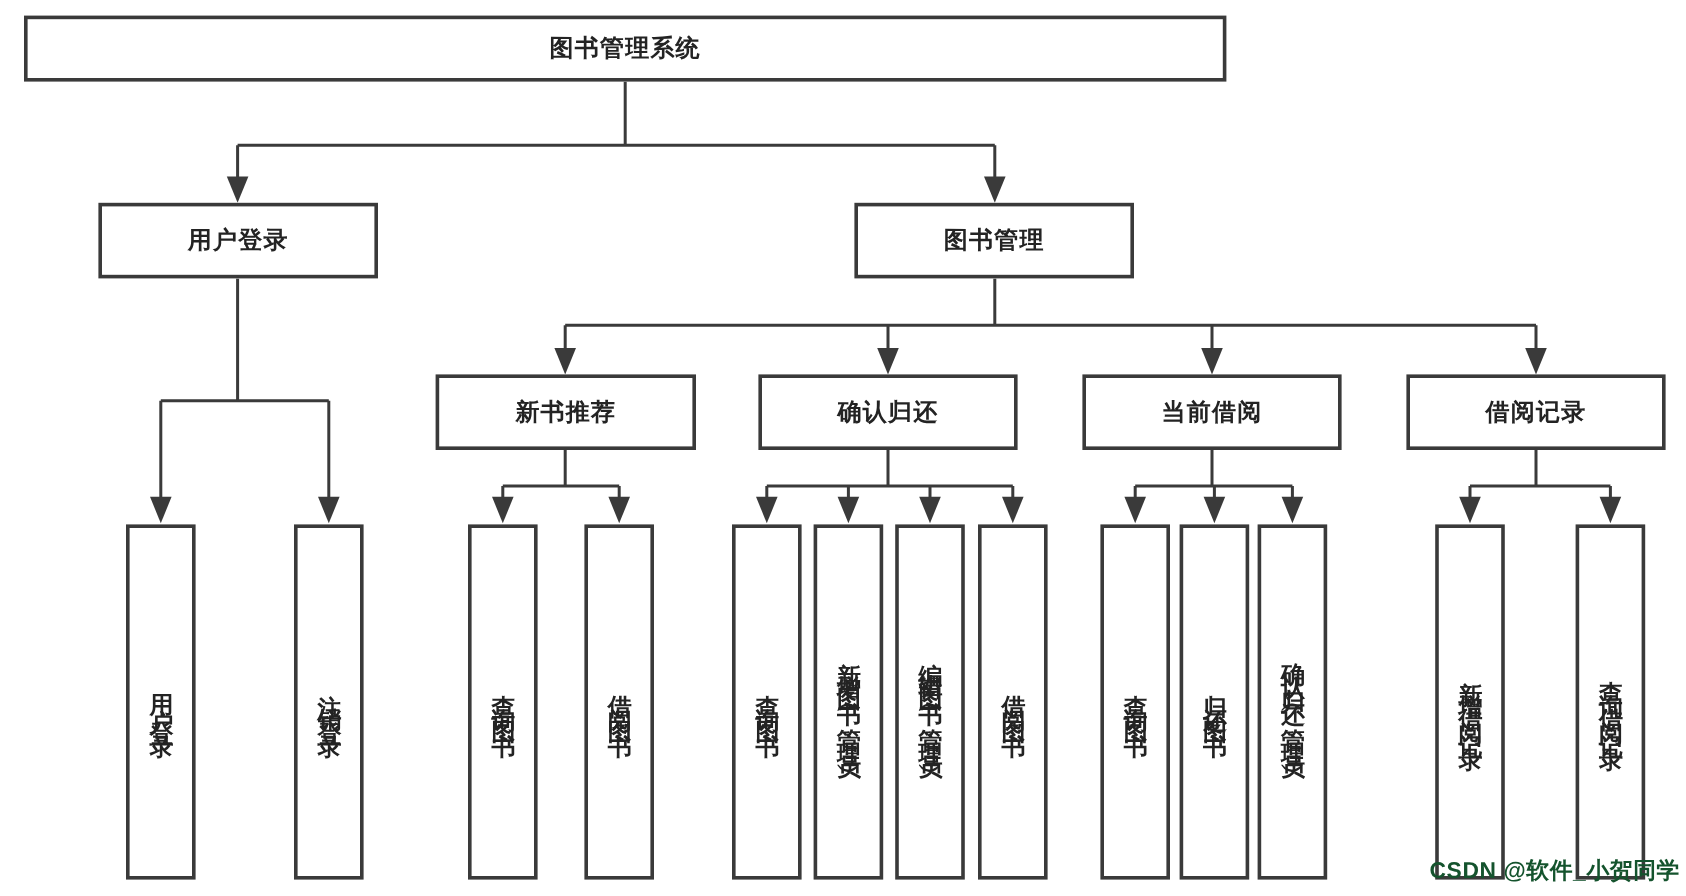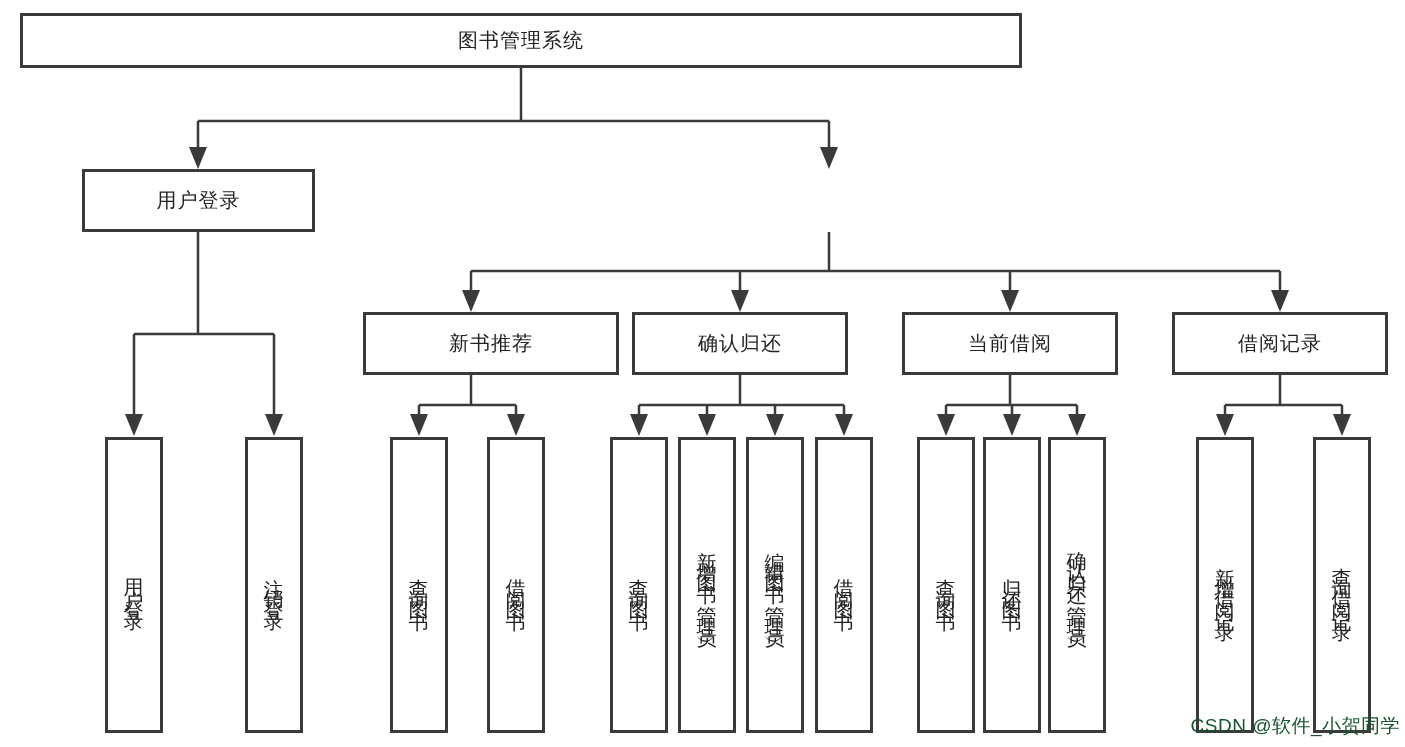--- a/index.html
+++ b/index.html
@@ -2,20 +2,21 @@
 <html><head>
 <meta charset="utf-8">
 <style>
   html,body{margin:0;padding:0;background:#ffffff;}
   #canvas{
     position:relative;
     width:1405px;height:747px;
     background:#ffffff;
     font-family:"Liberation Sans","DejaVu Sans",sans-serif;
     overflow:hidden;
+    font-weight:bold;
   }
   #wires{position:absolute;left:0;top:0;z-index:0;}
   .node{
     position:absolute;
     box-sizing:border-box;
     border:3px solid #3a3a3a;
     background:#ffffff;
     display:flex;align-items:center;justify-content:center;
     z-index:1;
   }
@@ -95,22 +96,25 @@
     <polygon points="1333,414 1351,414 1342,436" fill="#3a3a3a" stroke="none"></polygon>
   </svg>
 
   <div class="node l1">
     <span class="lbl">图书管理系统</span>
   </div>
 
   <div class="node l2" style="left:82px">
     <span class="lbl">用户登录</span>
   </div>
+  <div class="node l2" style="left:712px">
+    <span class="lbl">图书管理</span>
+  </div>
 
-  <div class="node l3" style="left:363px;width:256px">
+  <div class="node l3" style="left:363px;width:217px">
     <span class="lbl">新书推荐</span>
   </div>
   <div class="node l3" style="left:632px;width:216px">
     <span class="lbl">确认归还</span>
   </div>
   <div class="node l3" style="left:1172px;width:216px">
     <span class="lbl">借阅记录</span>
   </div>
   <div class="node l3" style="left:902px;width:216px">
     <span class="lbl">当前借阅</span>

